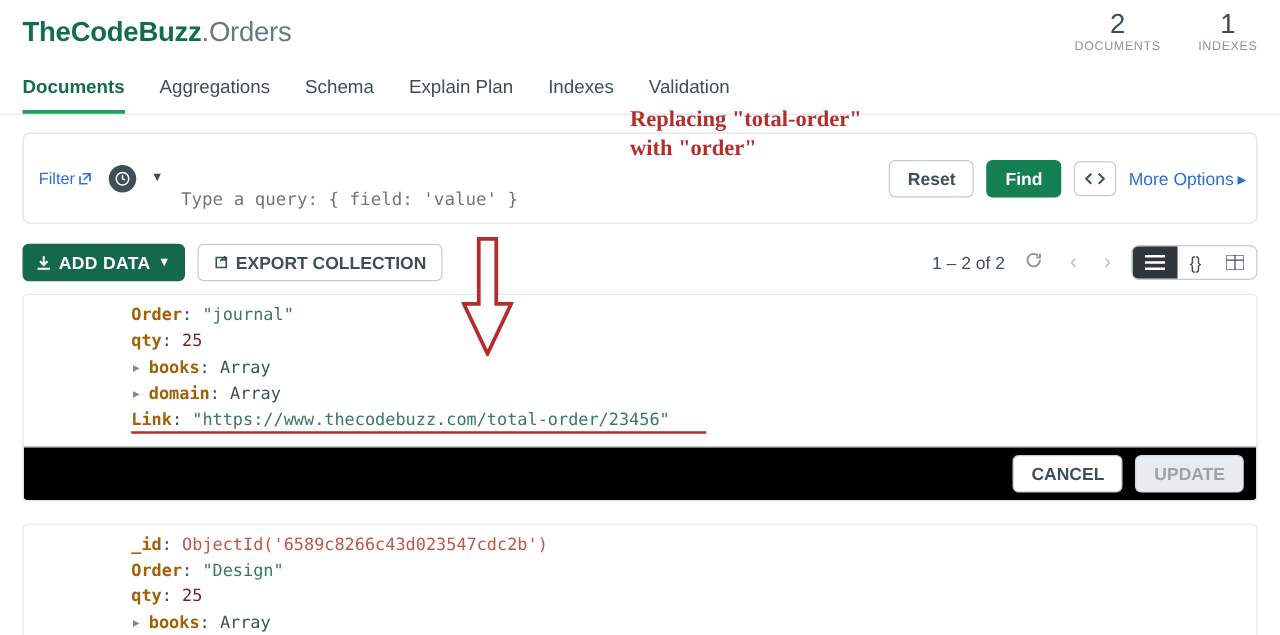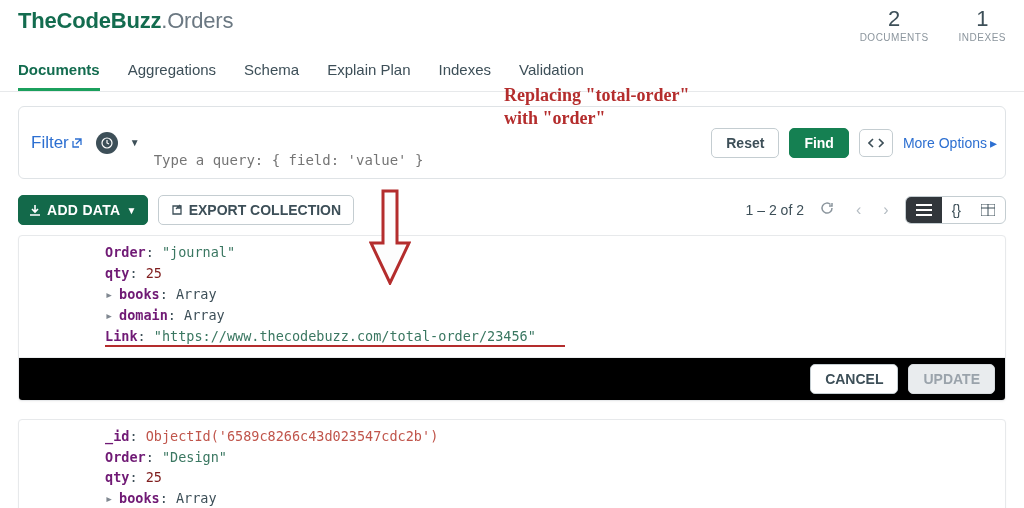--- a/index.html
+++ b/index.html
@@ -7,21 +7,21 @@
     font-family: -apple-system, BlinkMacSystemFont, "Segoe UI", Helvetica, Arial, sans-serif;
     background: #fff;
     color: #3d4f58;
     width: 1024px;
     height: 508px;
     overflow: hidden;
     position: relative;
   }
   .header {
     display: flex;
-    align-items: flex-start;
+    align-items: center;
     padding: 8px 18px 0 18px;
   }
   .breadcrumb {
     font-size: 22px;
     font-weight: 600;
     color: #136c4f;
     letter-spacing: -0.2px;
     flex: 1;
   }
   .breadcrumb .db { color: #136c4f; }
@@ -55,21 +55,21 @@
     align-items: center;
     gap: 10px;
     margin: 14px 18px 0 18px;
     border: 1px solid #dfe3e6;
     border-radius: 6px;
     padding: 6px 8px;
     background: #fff;
   }
   .filter-chip {
     color: #2c6fd1;
-    font-size: 17px;
+    font-size: 13px;
     font-weight: 500;
     padding: 2px 4px;
     display: flex;
     align-items: center;
     gap: 3px;
   }
   .hist-chip {
     width: 22px; height: 22px;
     background: #3d4f58;
     border-radius: 50%;
@@ -138,21 +138,21 @@
     box-shadow: 0 1px 2px rgba(0,0,0,0.04);
     background: #fff;
     font-family: "Menlo","Consolas",monospace;
     font-size: 13.5px;
     line-height: 1.55;
     color: #3d4f58;
     overflow: hidden;
   }
   .doc .body { padding: 6px 18px 10px 86px; }
   .doc .row { white-space: nowrap; }
-  .key { color:#701a75; font-weight:700; }
+  .key { color:#a16207; font-weight:700; }
   .str { color:#3a7761; }
   .num { color:#7f1d1d; }
   .oid { color:#c0554b; }
   .caret-tree { color:#808891; margin-right:4px; display:inline-block; width:10px; }
   .doc .underline { height:2px; background:#b42d2d; width:460px; margin-left:0; margin-top:-2px;}
   .doc .footer {
     display:flex; justify-content:flex-end; gap:10px;
     padding:6px 10px; border-top:1px solid #eceeef; background:#000000;
   }
   .btn.cancel { background:#fff; }

